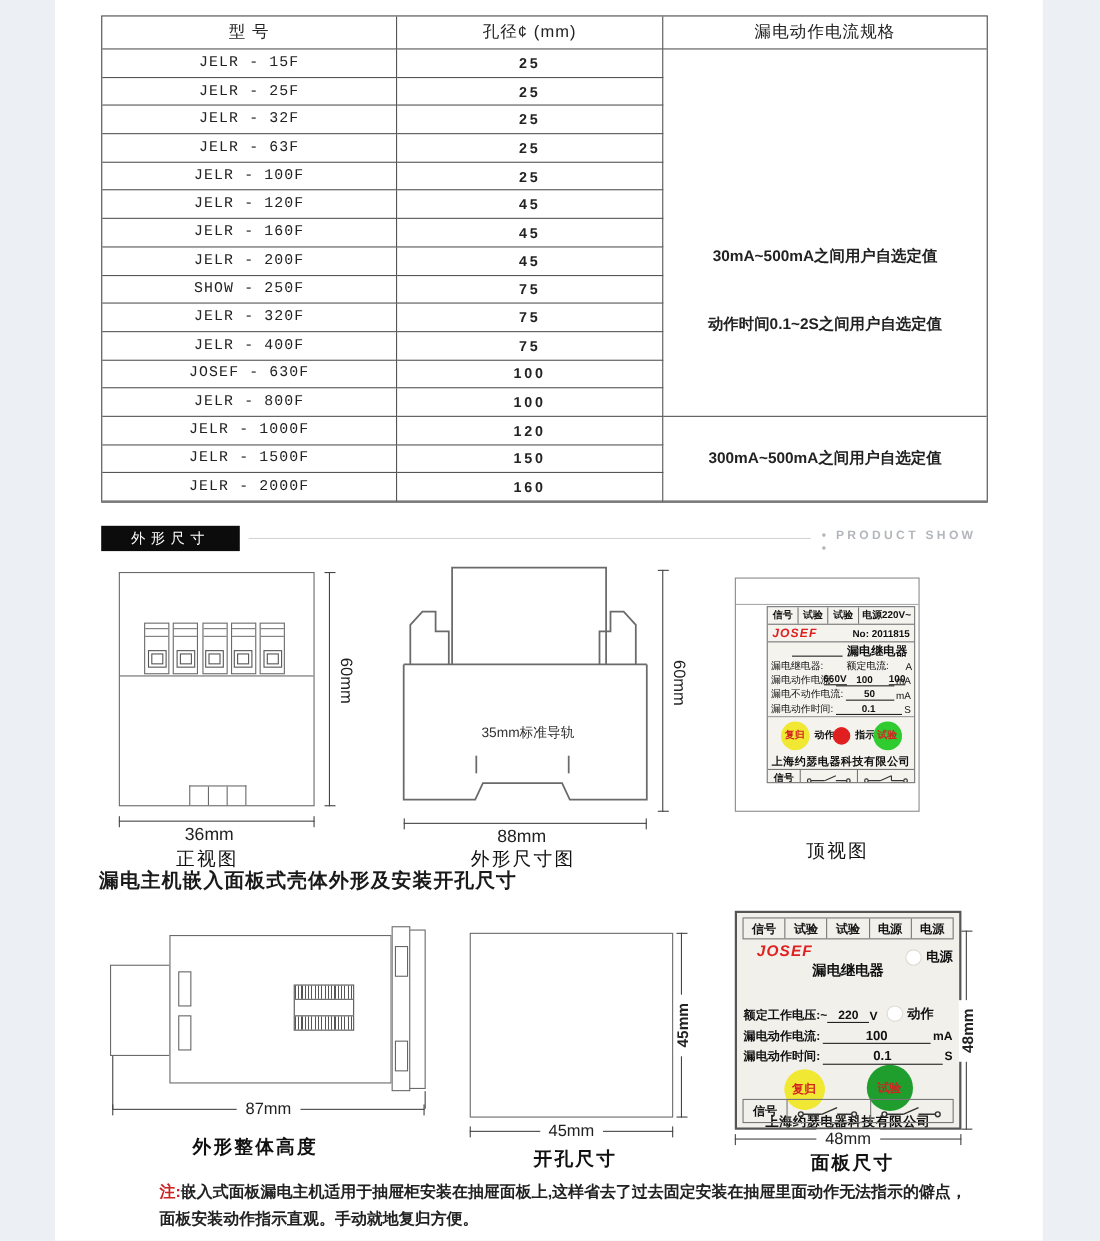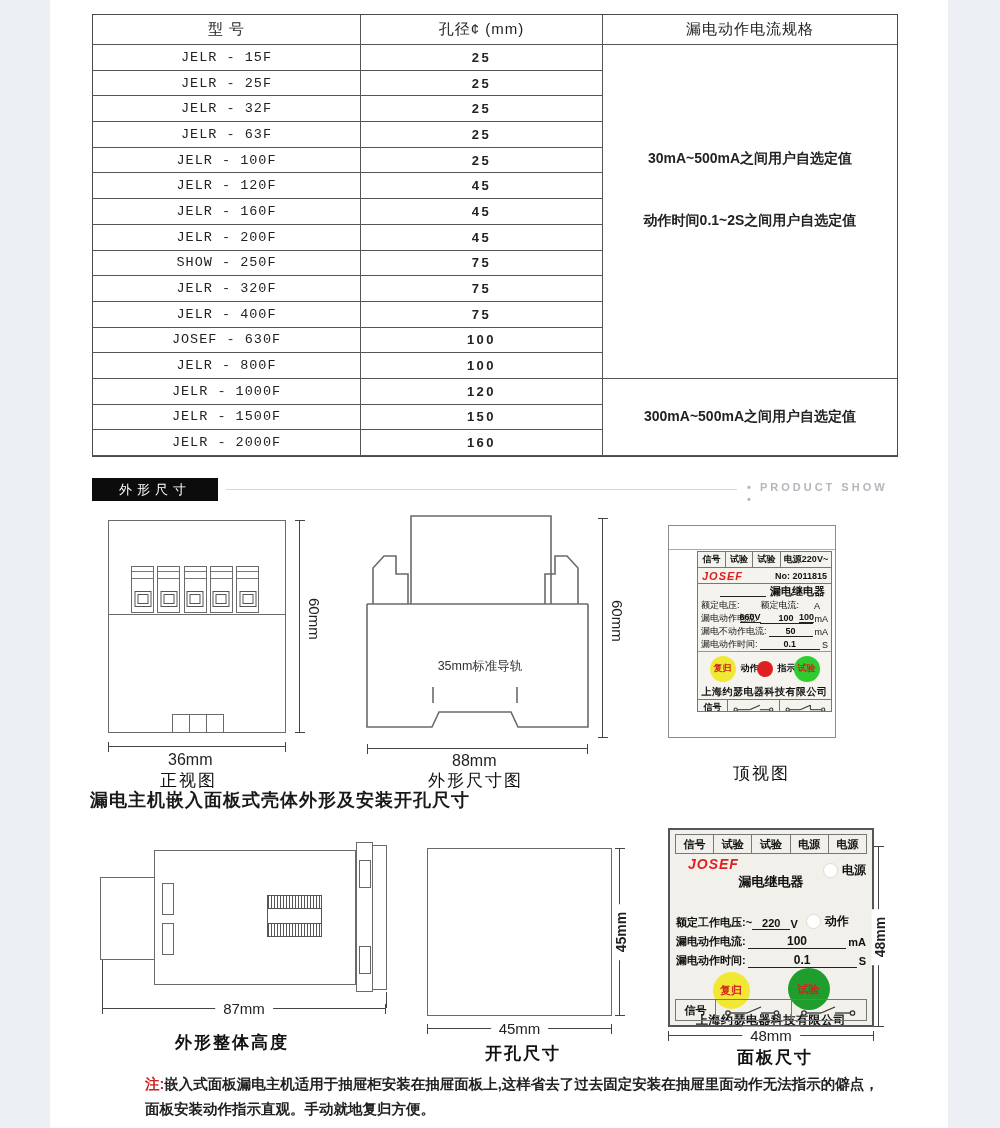--- a/index.html
+++ b/index.html
@@ -10,21 +10,21 @@
   
   .spec-table{position:absolute;left:92px;top:14px;width:806px;display:grid;
     grid-template-columns:268px 242px 1fr;grid-template-rows:30px repeat(16,25.7px);
     border:1.5px solid #4a4a4a;box-sizing:border-box;background:#fff;}
   .tc{display:flex;align-items:center;justify-content:center;border-right:1px solid #555;border-bottom:1px solid #555;box-sizing:border-box;}
   .tc.c3{border-right:none;}
   .th{font-size:15px;font-weight:500;letter-spacing:1px;}
   .model{font-family:"Liberation Mono","DejaVu Sans Mono",monospace;font-size:13.5px;letter-spacing:1px;}
   .dia{font-weight:700;font-size:13px;letter-spacing:2.5px;}
   .specgroup{flex-direction:column;align-items:center;font-weight:700;font-size:14px;}
-  .g1{justify-content:flex-start;padding-top:105px;gap:44px;border-bottom:1px solid #555;}
+  .g1{justify-content:center;padding-top:105px;gap:44px;border-bottom:1px solid #555;}
   .g2{justify-content:center;}
 
   
   .section-bar{position:absolute;left:92px;top:478px;width:816px;height:24px;}
   .section-chip{position:absolute;left:0;top:0;width:126px;height:23px;background:#0c0c0c;color:#fff;
     display:flex;align-items:center;justify-content:center;font-size:13px;letter-spacing:5px;}
   .section-line{position:absolute;left:134px;right:0;top:11px;border-top:1px solid #d6d6d6;}
   .product-show{position:absolute;left:645px;top:3px;background:#fff;padding:0 10px;color:#b3b7bb;
     font-size:11px;letter-spacing:3px;font-weight:600;}
 
@@ -208,21 +208,21 @@
     </div>
     <div class="lp-brandrow" style="height:15px;">
       <span class="brand" style="font-size:11px;">JOSEF</span>
       <span class="serial" style="font-size:9px;">No: 2011815</span>
     </div>
     <div class="lp-row" style="height:15px;justify-content:flex-end;gap:4px;padding-right:6px;">
       <span style="display:inline-block;width:46px;border-bottom:1px solid #222;height:10px;"></span>
       <span style="font-weight:700;font-size:11px;">漏电继电器</span>
     </div>
     <div class="lp-row" style="height:13px;font-size:9px;">
-      <span>额定电压:</span>
+      <span>漏电继电器:</span>
       <span class="uval">660V</span>
       <span>额定电流:</span>
       <span class="uval">100</span>
       <span>A</span>
     </div>
     <div class="lp-row" style="height:13px;font-size:9px;">
       <span>漏电动作电流:</span>
       <span class="uval" style="flex:1;margin:0 2px;">100</span>
       <span>mA</span>
     </div>

